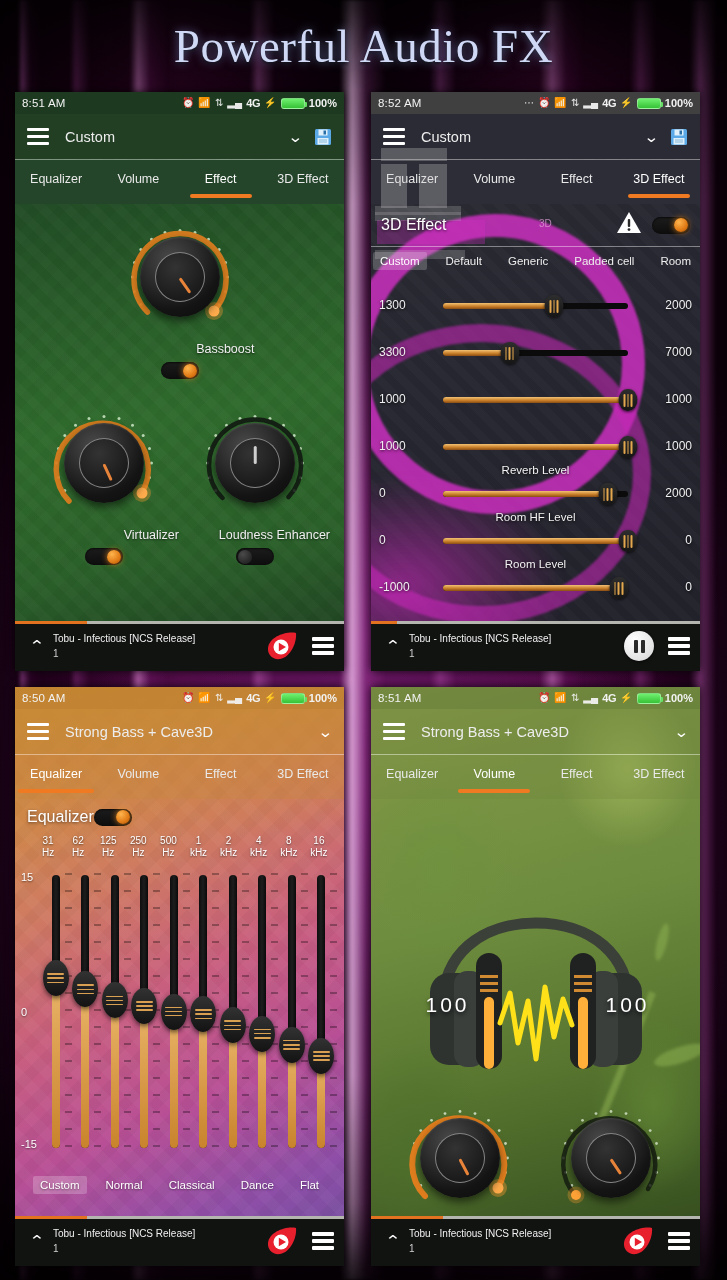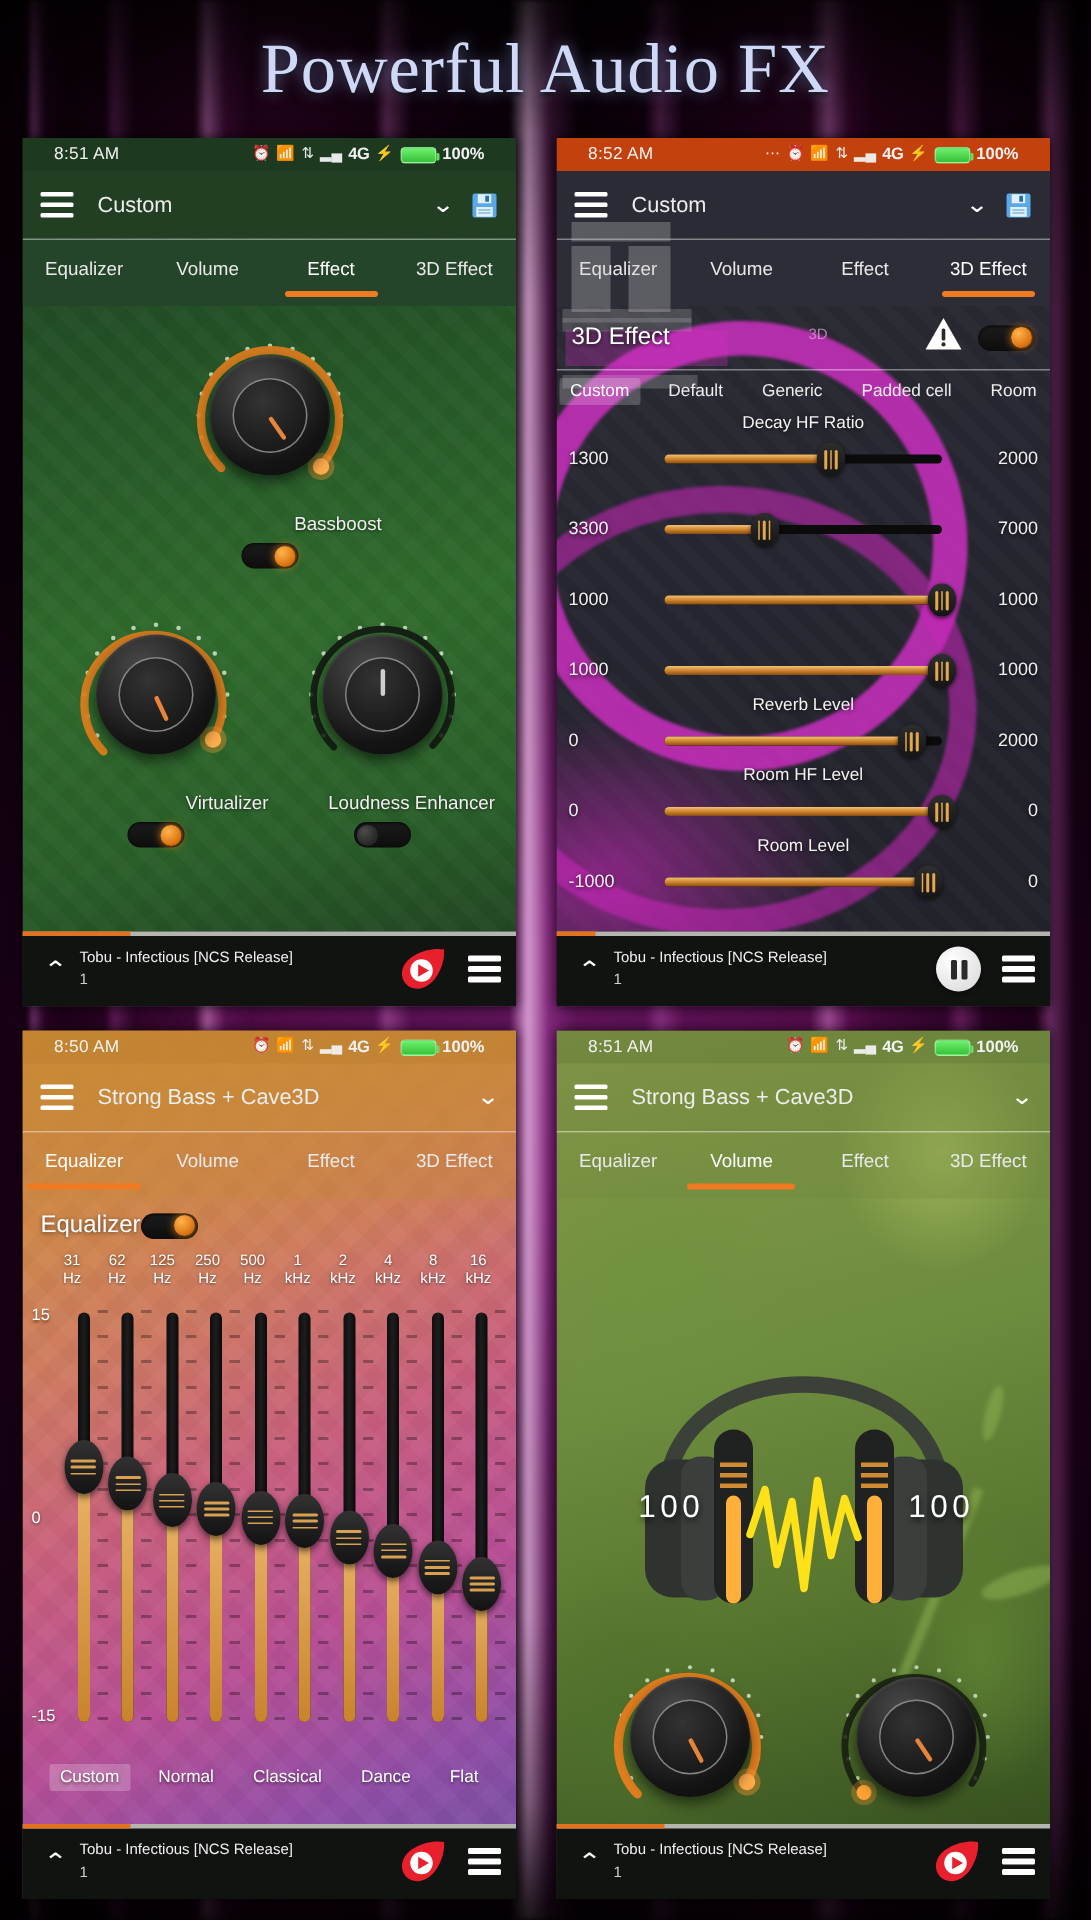--- a/index.html
+++ b/index.html
@@ -91,21 +91,21 @@
   #phone1 { left: 15px;  top: 0px; }
   #phone2 { left: 371px; top: 0px; }
   #phone3 { left: 15px;  top: 595px; }
   #phone4 { left: 371px; top: 595px; }
 
   
   .statusbar {
     height: 22px;
     flex: 0 0 22px;
     display: flex; align-items: center;
-    padding: 0 21px;
+    padding: 0 7px;
     font-size: 11px;
     color: #f2f2f2;
     position: relative; z-index: 4;
   }
   .sb-time { font-size: 11.5px; letter-spacing: .2px; }
   .sb-right { margin-left: auto; display: flex; align-items: center; gap: 4px; }
   .sb-ic { font-size: 10px; line-height: 1; opacity: .95; display:inline-block; }
   .sb-4g { font-size: 11px; font-weight: 600; letter-spacing: -.2px; }
   .sb-batt {
     width: 24px; height: 11px; border-radius: 3px;
@@ -611,21 +611,21 @@
             <i></i>
             <i></i>
           </span>
       </span>
     </div>
   </div>
 
   <div class="phone" id="phone2">
     <div class="bg-dark3d"></div>
 
-    <div class="statusbar" style="background:#c2410c;">
+    <div class="statusbar" style="background:#404040;">
       <span class="sb-time">8:52 AM</span>
       <span class="sb-right">
         <span class="sb-ic">⋯</span>
         <span class="sb-ic">⏰</span>
         <span class="sb-ic">📶</span>
         <span class="sb-ic">⇅</span>
         <span class="sb-ic">▂▄</span>
         <span class="sb-4g">4G</span>
         <span class="sb-ic">⚡</span>
         <span class="sb-batt"></span>
@@ -704,21 +704,20 @@
         <span class="chip sel">Custom</span>
         <span class="chip">Default</span>
         <span class="chip">Generic</span>
         <span class="chip">Padded cell</span>
         <span class="chip">Room</span>
       </div>
 
       <div class="sliders">
 
         <div class="slider-row">
-          <span class="sl-name">Decay HF Ratio</span>
           <span class="sl-min">1300</span>
           <span class="sl-max">2000</span>
           <span class="sl-track">
             <i class="sl-fill" style="width:60%"></i>
             <span class="sl-thumb" style="left:60%">
                 <i></i>
                 <i></i>
                 <i></i>
               </span>
           </span>

